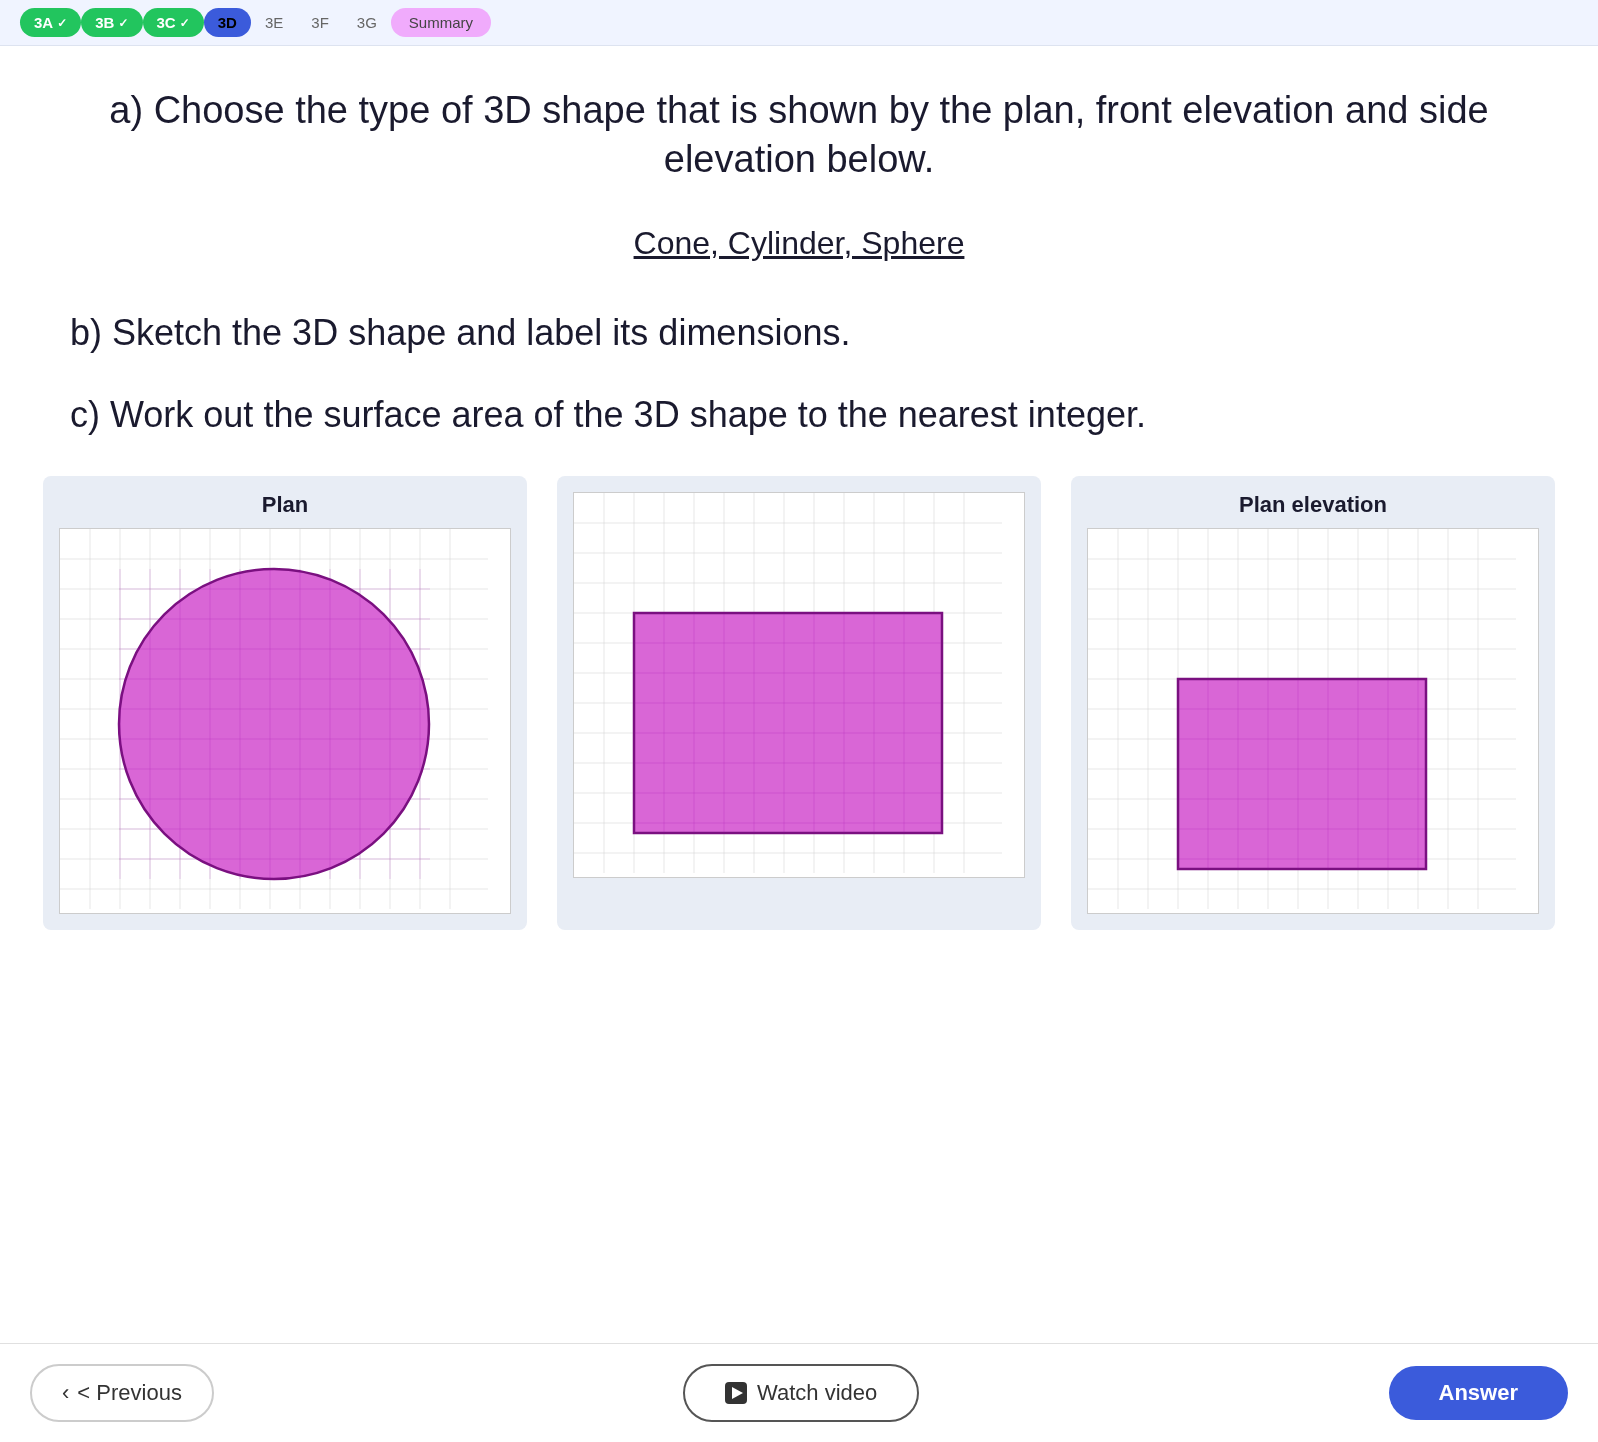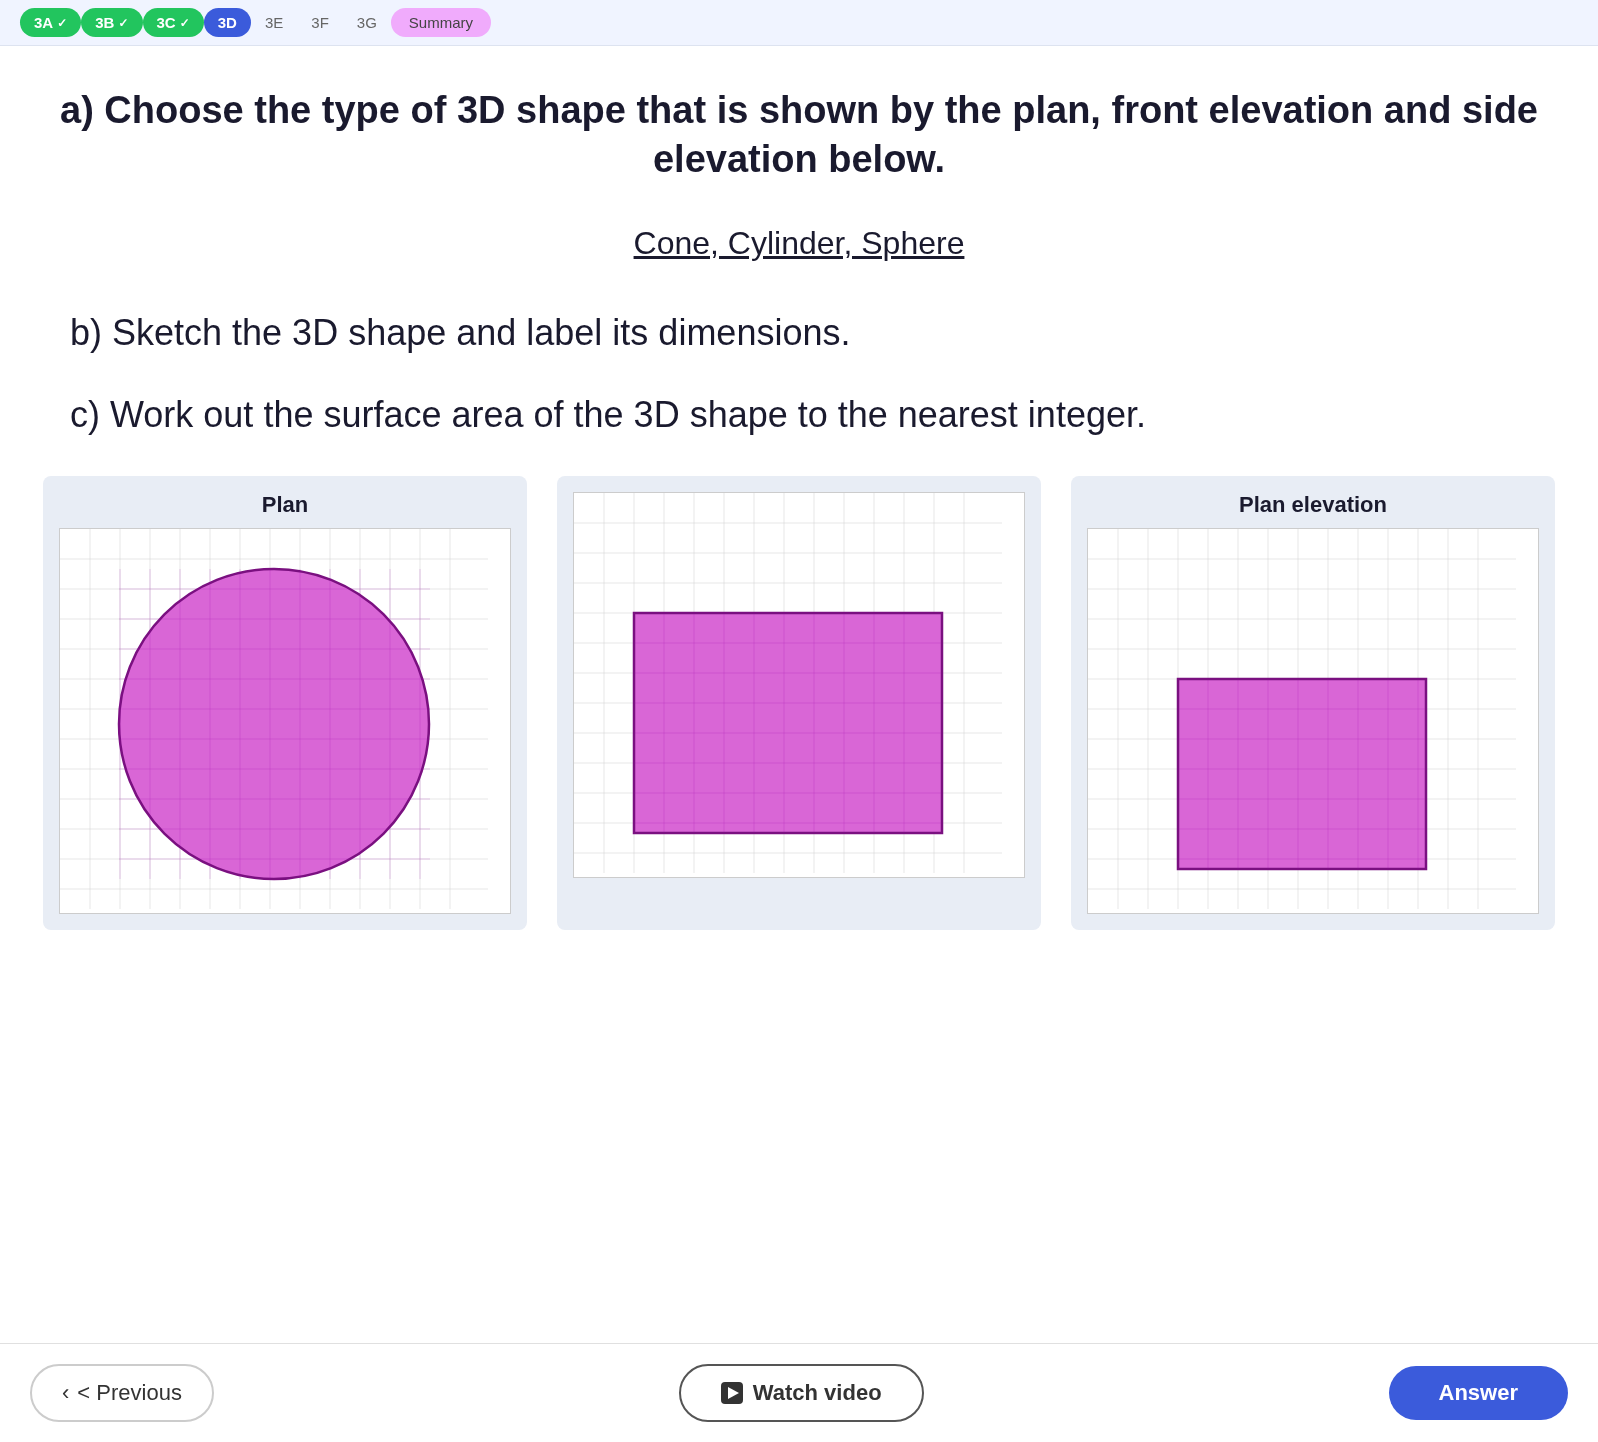--- a/index.html
+++ b/index.html
@@ -30,21 +30,21 @@
       cursor: pointer;
       background: #e8edf8;
       color: #444;
     }
     .nav-tab.completed {
       background: #22c55e;
       color: white;
     }
     .nav-tab.active {
       background: #3b5bdb;
-      color: #ffffff;
+      color: #000000;
     }
     .nav-tab.inactive {
       background: transparent;
       color: #666;
       font-weight: 500;
     }
     .nav-tab .checkmark {
       font-size: 12px;
     }
     .nav-tab-summary {
@@ -59,21 +59,21 @@
 
     
     .main-content {
       padding: 40px 60px 30px 60px;
       background: white;
       min-height: 1360px;
     }
 
     .question-title {
       font-size: 38px;
-      font-weight: 700;
+      font-weight: 400;
       color: #1a1a2e;
       text-align: center;
       line-height: 1.3;
       margin-bottom: 40px;
     }
 
     .shape-options {
       font-size: 32px;
       font-weight: 400;
       color: #1a1a2e;
@@ -160,21 +160,21 @@
       align-items: center;
       gap: 8px;
     }
 
     .btn-watch-video {
       background: white;
       border: 2px solid #555;
       border-radius: 30px;
       padding: 14px 40px;
       font-size: 22px;
-      font-weight: 700;
+      font-weight: 400;
       color: #333;
       cursor: pointer;
       display: flex;
       align-items: center;
       gap: 10px;
     }
 
     .btn-answer {
       background: #3b5bdb;
       border: none;

